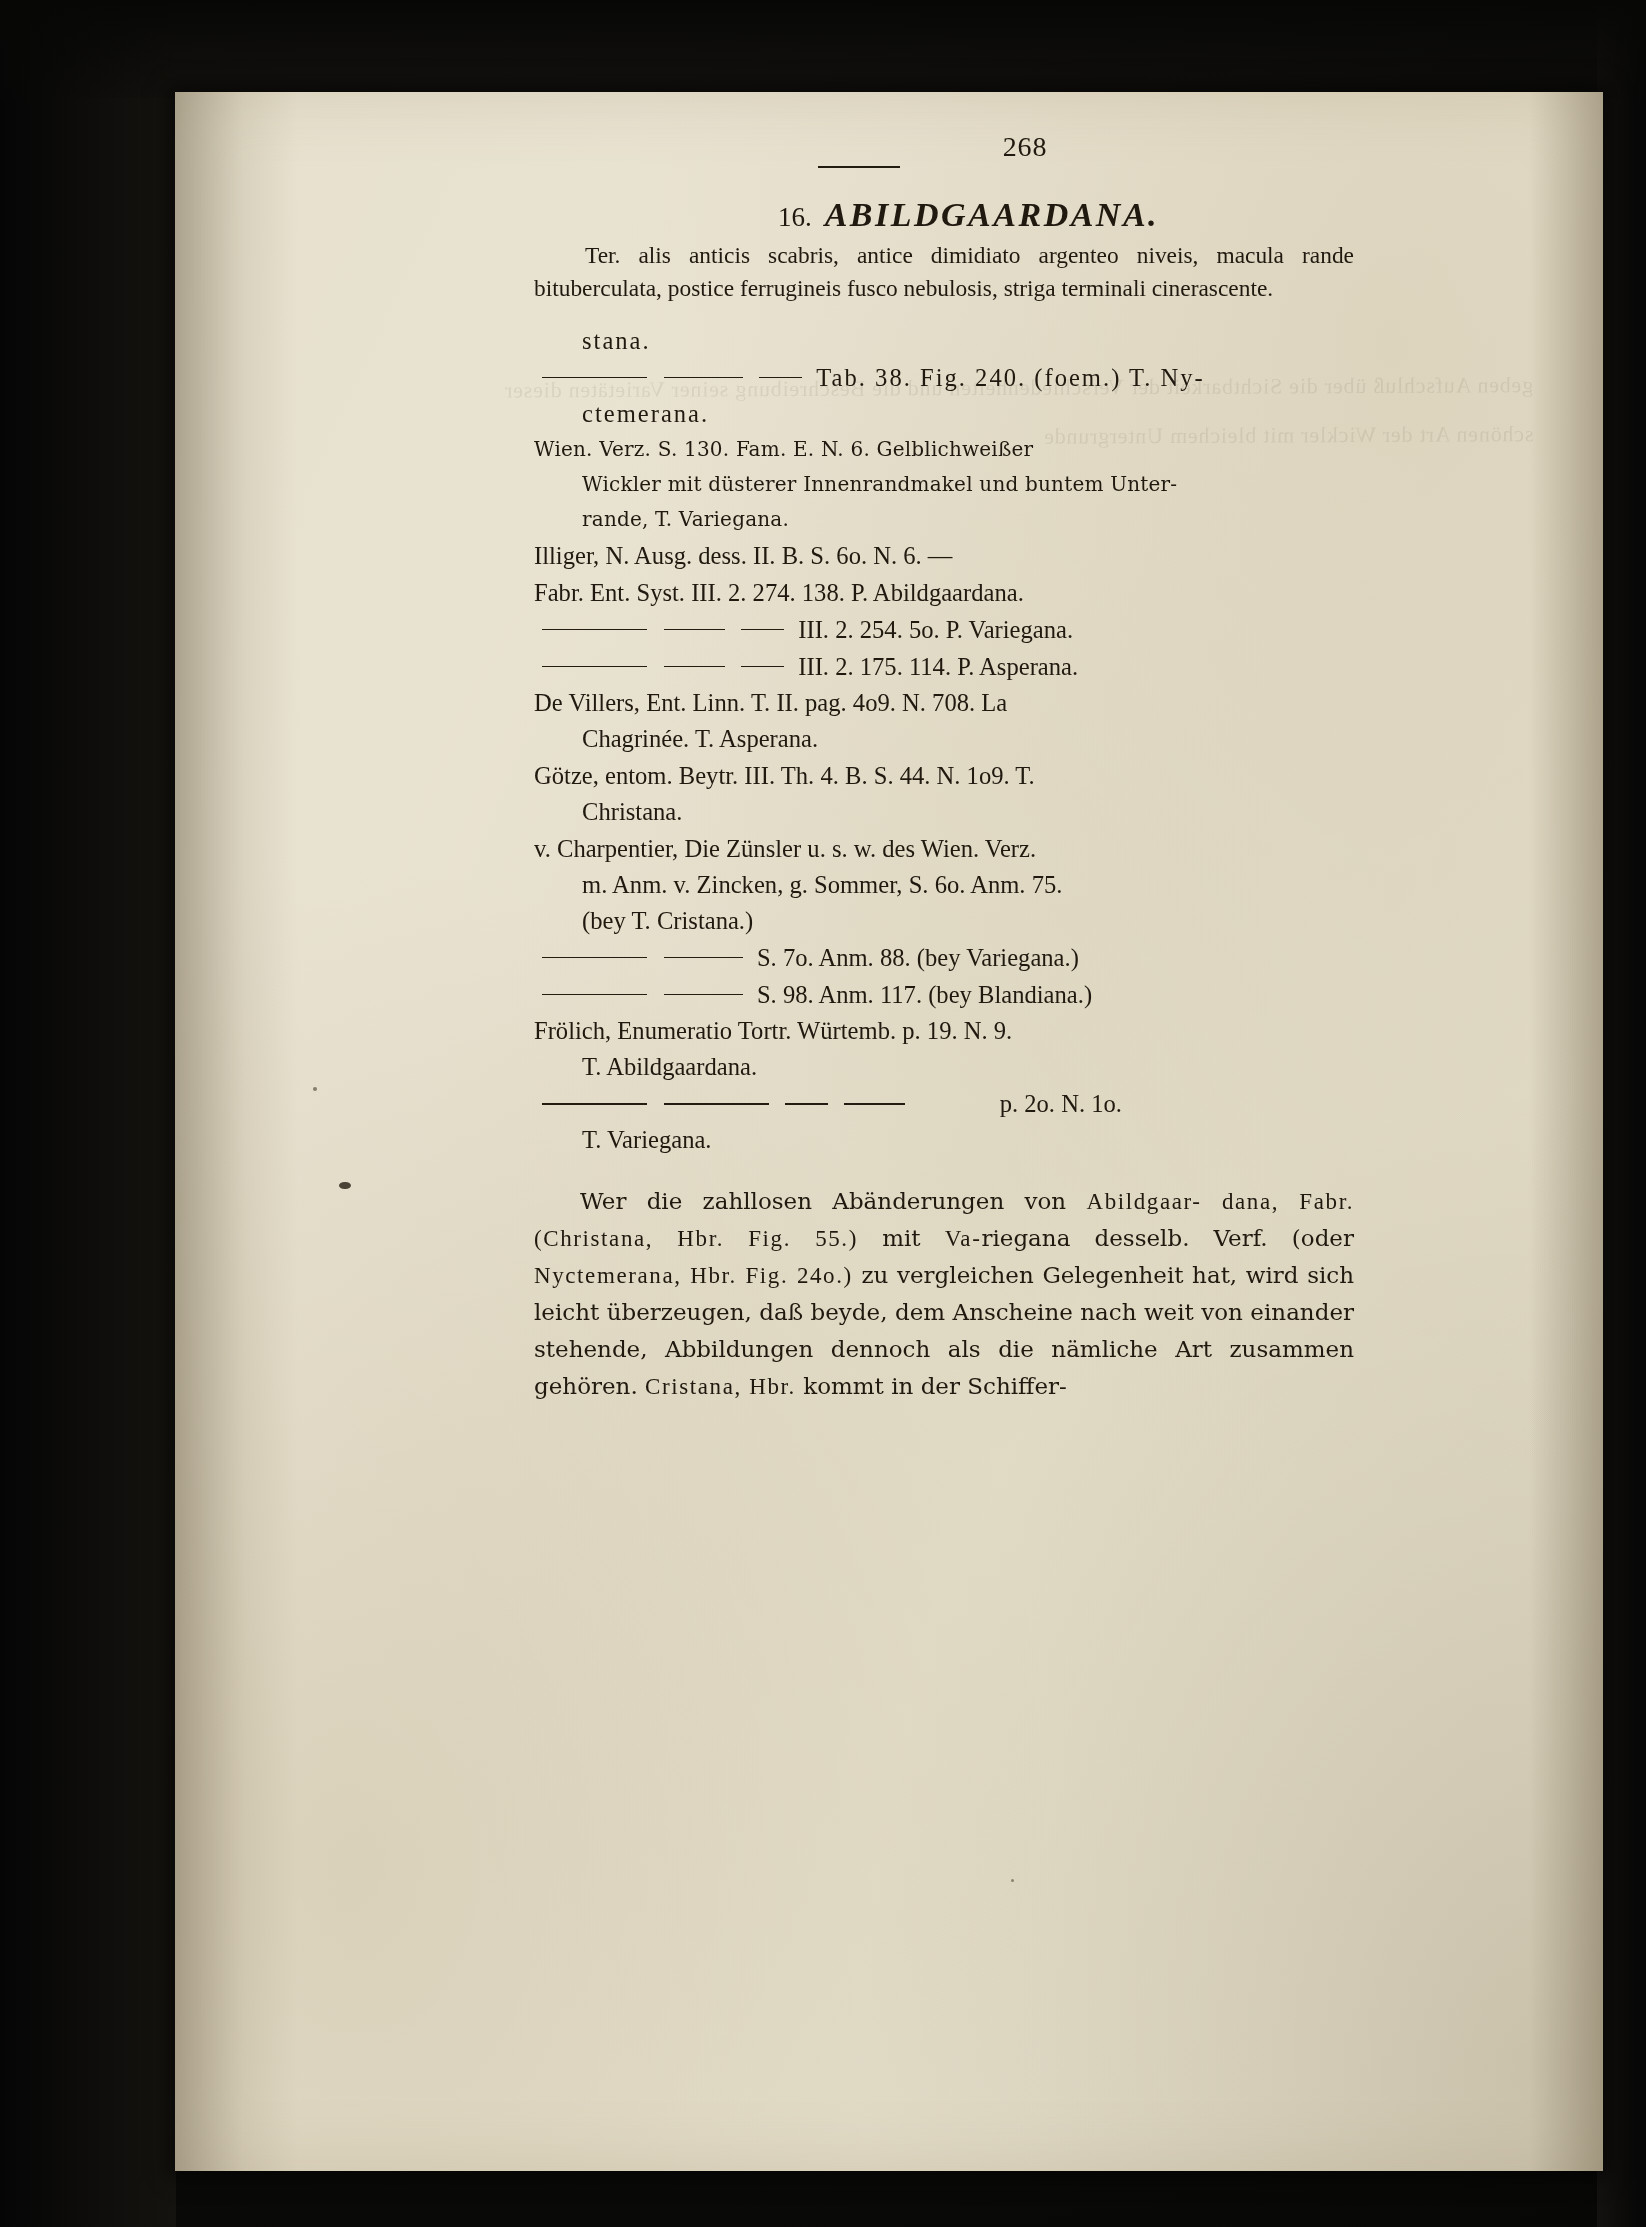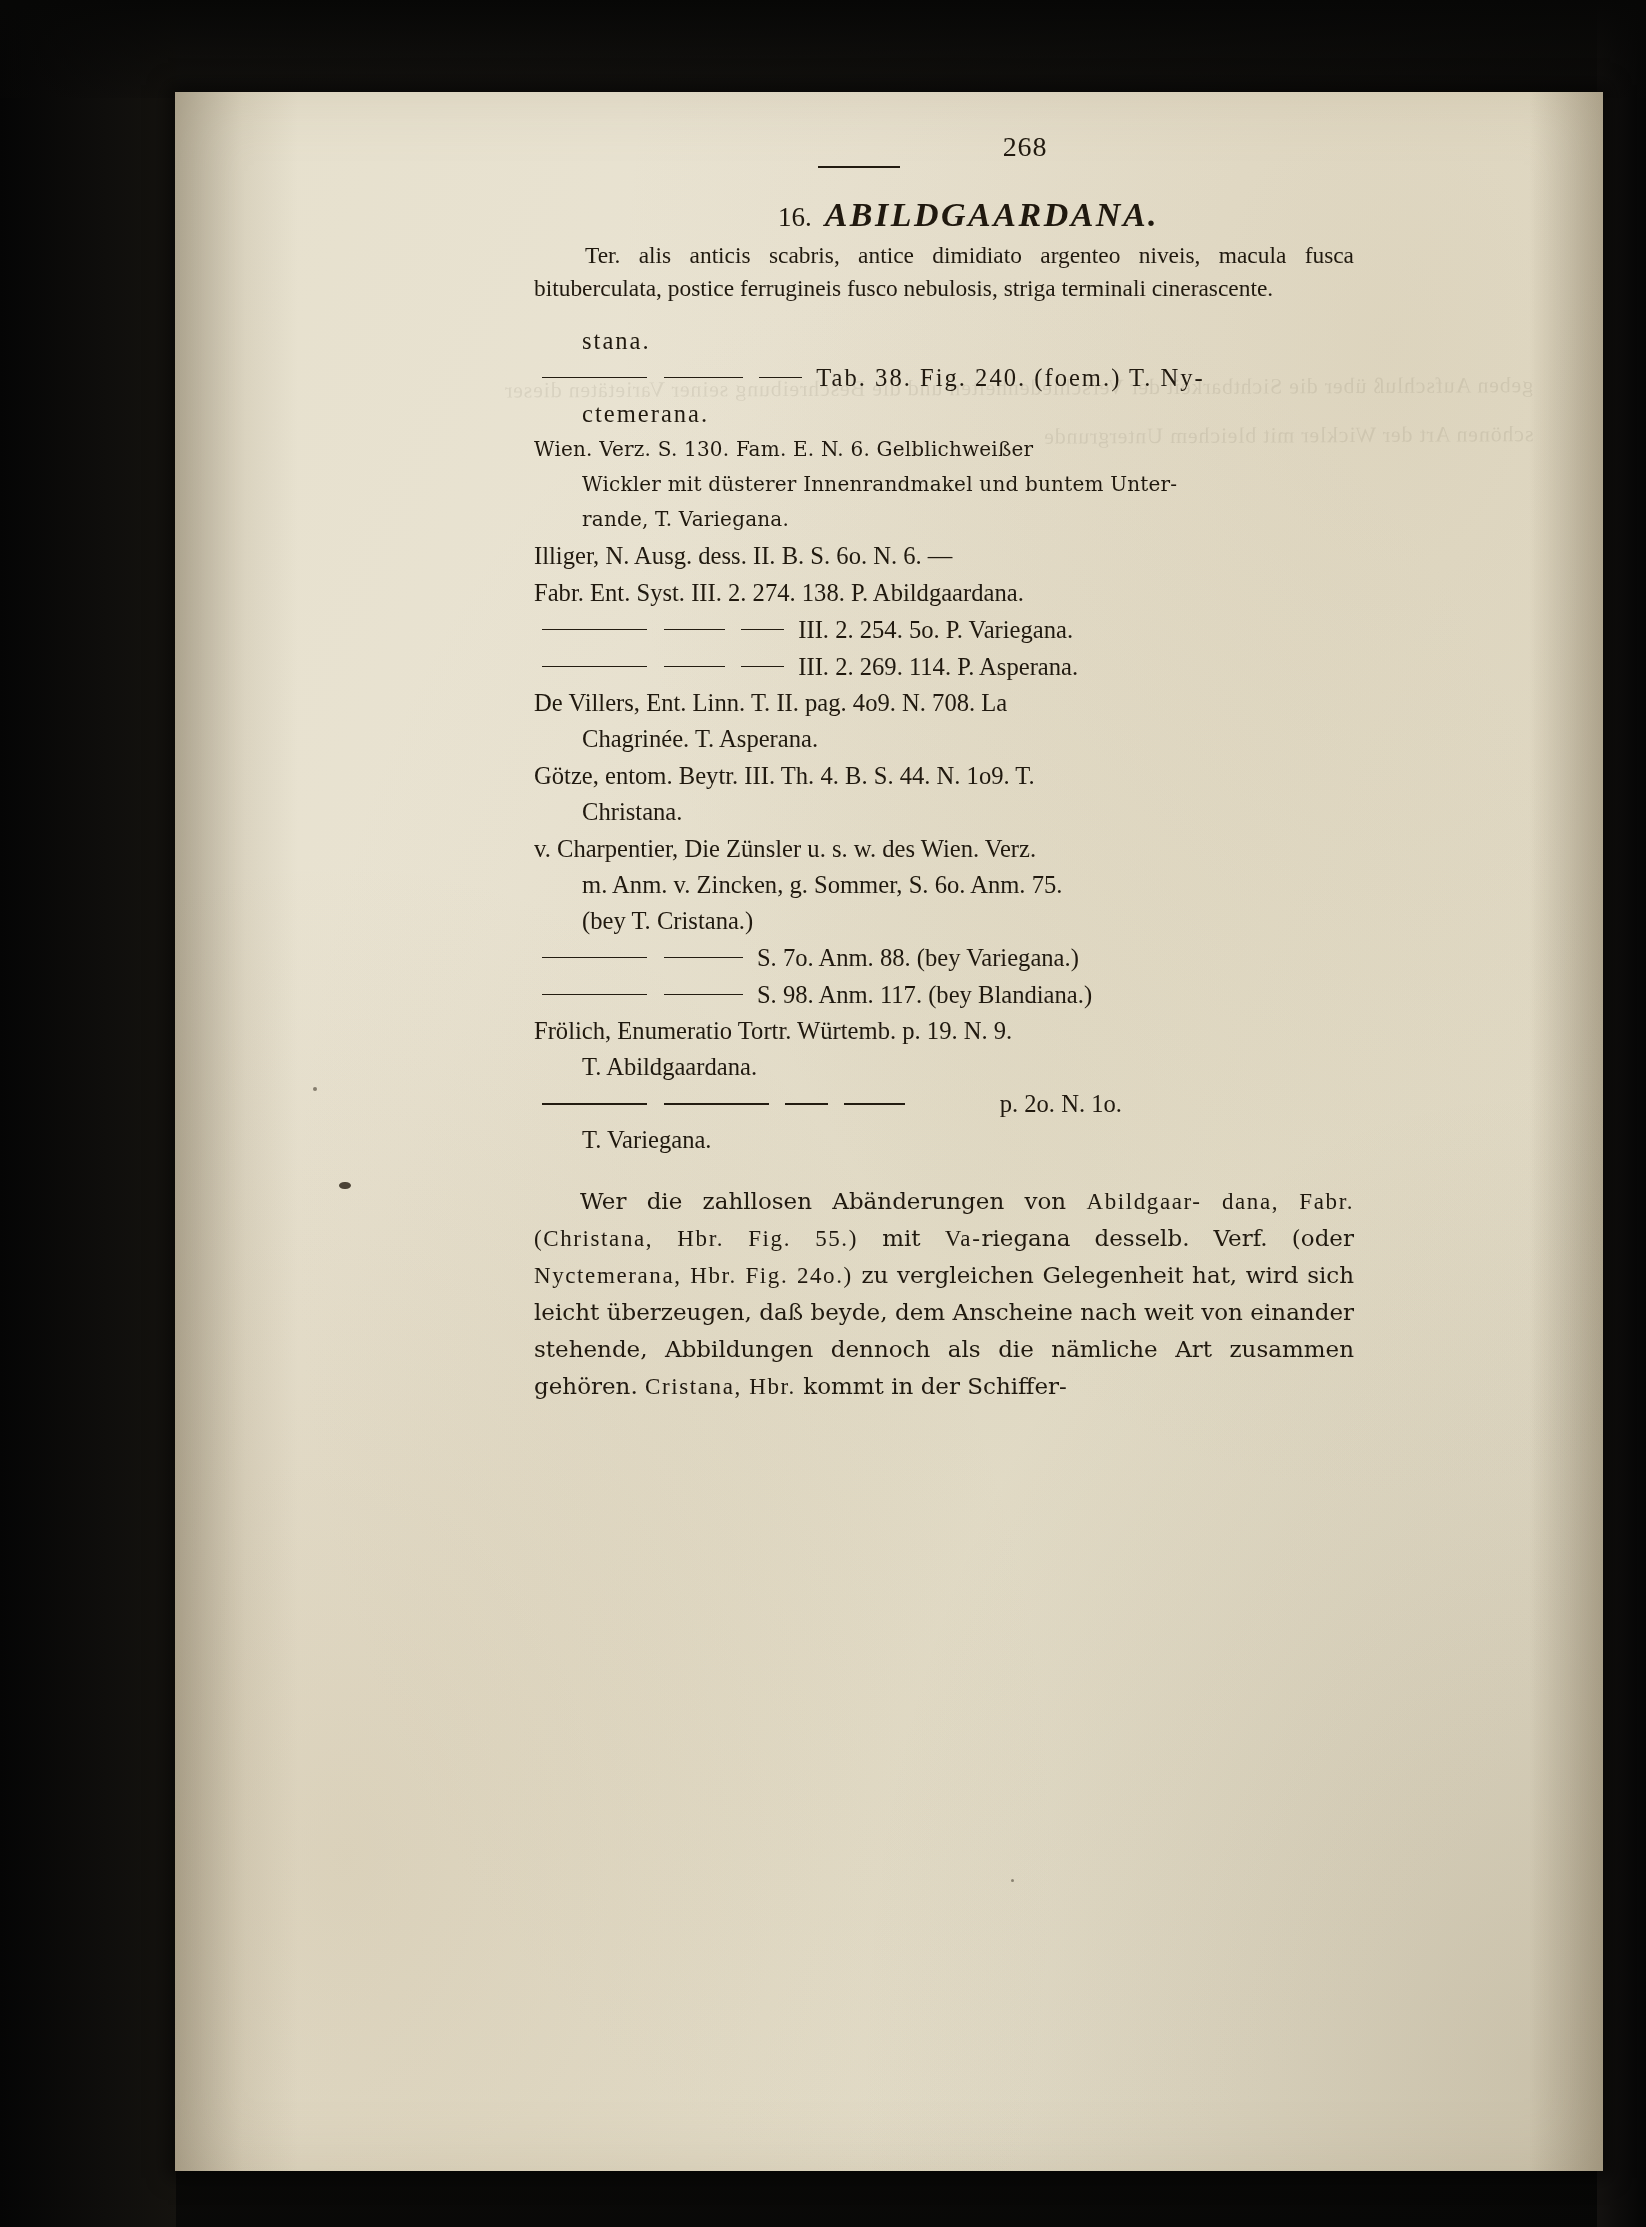--- a/index.html
+++ b/index.html
@@ -213,21 +213,21 @@
 
   <div id="col">
 
     <div class="folio">268</div>
     <div class="folio-rule"></div>
 
     <h1 class="title">
       <span class="num">16.</span><span>ABILDGAARDANA.</span>
     </h1>
 
-    <p class="diagnosis"><span class="ind"></span><span>Ter. alis anticis scabris, antice dimidiato argenteo niveis, macula fusca bituberculata, postice ferrugineis fusco nebulosis, striga terminali cinerascente.</span></p>
+    <p class="diagnosis"><span class="ind"></span><span>Ter. alis anticis scabris, antice dimidiato argenteo niveis, macula rande bituberculata, postice ferrugineis fusco nebulosis, striga terminali cinerascente.</span></p>
 
     <div class="entry">
       <span class="cont sp">stana.</span>
     </div>
 
     <div class="entry">
       <span class="rule r1"></span><span class="rule r2"></span><span class="rule r3"></span>
       <span class="sp">Tab. 38.  Fig. 240.  (foem.)  T. Ny-</span>
       <span class="cont sp">ctemerana.</span>
     </div>
@@ -246,21 +246,21 @@
       <span>Fabr. Ent. Syst. III. 2. 274. 138. P. Abildgaardana.</span>
     </div>
 
     <div class="entry">
       <span class="rule r1"></span><span class="rule r4"></span><span class="rule r3"></span>
       <span>III. 2. 254. 5o. P. Variegana.</span>
     </div>
 
     <div class="entry">
       <span class="rule r1"></span><span class="rule r4"></span><span class="rule r3"></span>
-      <span>III. 2. 269. 114. P. Asperana.</span>
+      <span>III. 2. 175. 114. P. Asperana.</span>
     </div>
 
     <div class="entry">
       <span>De Villers,  Ent.  Linn.  T. II. pag. 4o9.  N. 708.   La</span>
       <span class="cont">Chagrinée.  T. Asperana.</span>
     </div>
 
     <div class="entry">
       <span>Götze,  entom. Beytr. III. Th.  4. B. S. 44.  N. 1o9. T.</span>
       <span class="cont">Christana.</span>

